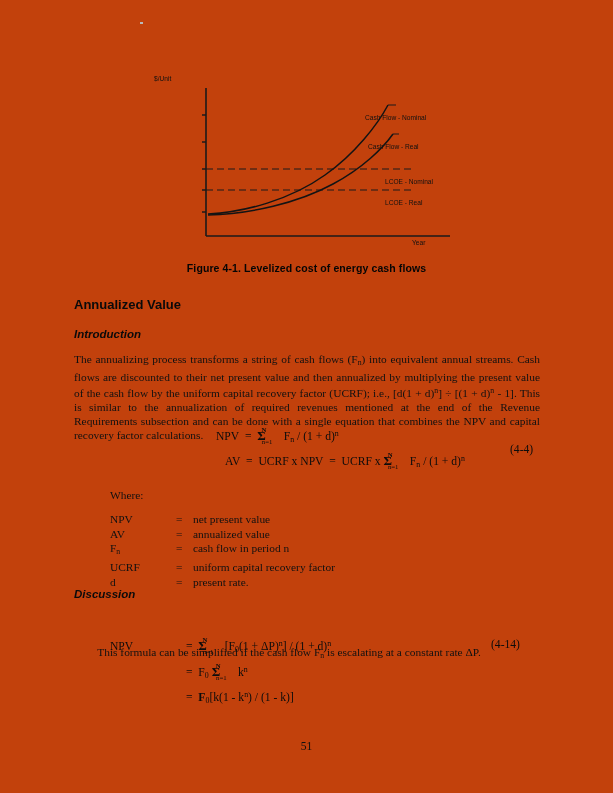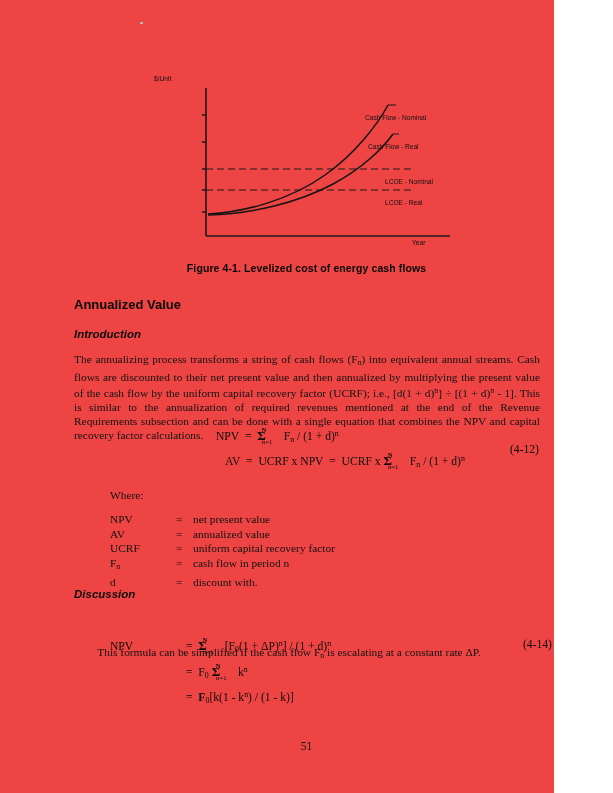--- a/index.html
+++ b/index.html
@@ -12,23 +12,23 @@
     height: 793px;
     position: relative;
     font-family: "Liberation Serif", serif;
     color: #000000;
     overflow: hidden;
   }
 
   .page {
     position: absolute;
     inset: 0;
-    width: 554px;
+    width: 613px;
     height: 793px;
-    background: #ef4444;
+    background: #c2410c;
   }
 
   
   .figure-block {
     position: absolute;
     left: 150px;
     top: 72px;
     width: 330px;
     height: 185px;
   }
@@ -139,21 +139,21 @@
     color: #111111;
   }
   .defs table { border-collapse: collapse; }
   .defs td { padding: 0; vertical-align: baseline; }
   .defs td.term { width: 66px; white-space: nowrap; }
   .defs td.eqs  { width: 17px; }
 
   #eq-414-line1 { left: 110px; top: 638px; }
   #eq-414-line2 { left: 110px; top: 664px; }
   #eq-414-line3 { left: 110px; top: 690px; }
-  #eq-414-number { left: 491px; top: 638px; margin-left: 32px; }
+  #eq-414-number { left: 491px; top: 638px; }
   .eq-lhs { display: inline-block; width: 76px; }
   .eq-lhs-blank { display: inline-block; width: 76px; }
 
   
   .page-number {
     position: absolute;
     left: 0;
     top: 740px;
     width: 613px;
     text-align: center;
@@ -223,51 +223,51 @@
   <div class="figure-caption">Figure 4-1.  Levelized cost of energy cash flows</div>
 
   <div class="h-section" id="annualized-value-heading">Annualized Value</div>
 
   <div class="h-sub" id="introduction-heading">Introduction</div>
 
   <div class="body-para" id="intro-para">The annualizing process transforms a string of cash flows (F<sub>n</sub>) into equivalent annual streams.  Cash flows are discounted to their net present value and then annualized by multiplying the present value of the cash flow by the uniform capital recovery factor (UCRF); i.e., [d(1 + d)<sup>n</sup>] ÷ [(1 + d)<sup>n</sup> - 1].  This is similar to the annualization of required revenues mentioned at the end of the Revenue Requirements subsection and can be done with a single equation that combines the NPV and capital recovery factor calculations.</div>
 
   <div class="eq-line" id="eq-413-line1">NPV&nbsp; = &nbsp;<span class="sigma">Σ<span class="sig-sup">N</span><span class="sig-sub">n=1</span></span><span class="sigma-pad"></span> F<sub>n</sub> / (1 + d)<sup>n</sup></div>
   <div class="eq-line" id="eq-413-line2">AV&nbsp; = &nbsp;UCRF x NPV&nbsp; = &nbsp;UCRF x <span class="sigma">Σ<span class="sig-sup">N</span><span class="sig-sub">n=1</span></span><span class="sigma-pad"></span> F<sub>n</sub> / (1 + d)<sup>n</sup></div>
-  <div class="eq-line" id="eq-413-number">(4-12)</div>
+  <div class="eq-line" id="eq-413-number">(4-4)</div>
 
   <div class="where-label">Where:</div>
 
   <div class="defs">
     <table>
       <tbody id="defs-body">
           <tr>
             <td class="term">NPV</td>
             <td class="eqs">=</td>
             <td class="mean">net present value</td>
           </tr>
           <tr>
             <td class="term">AV</td>
             <td class="eqs">=</td>
             <td class="mean">annualized value</td>
           </tr>
           <tr>
+            <td class="term">F<sub>n</sub></td>
+            <td class="eqs">=</td>
+            <td class="mean">cash flow in period n</td>
+          </tr>
+          <tr>
             <td class="term">UCRF</td>
             <td class="eqs">=</td>
             <td class="mean">uniform capital recovery factor</td>
           </tr>
           <tr>
-            <td class="term">F<sub>n</sub></td>
-            <td class="eqs">=</td>
-            <td class="mean">cash flow in period n</td>
-          </tr>
-          <tr>
             <td class="term">d</td>
             <td class="eqs">=</td>
-            <td class="mean">discount with.</td>
+            <td class="mean">present rate.</td>
           </tr>
         </tbody>
     </table>
   </div>
 
   <div class="h-sub" id="discussion-heading">Discussion</div>
 
   <div class="body-para" id="discussion-para">This formula can be simplified if the cash flow F<sub>n</sub> is escalating at a constant rate ΔP.</div>
 
   <div class="eq-line" id="eq-414-line1"><span class="eq-lhs">NPV</span>= &nbsp;<span class="sigma">Σ<span class="sig-sup">N</span><span class="sig-sub">n=1</span></span><span class="sigma-pad"></span> [F<sub>0</sub>(1 + ΔP)<sup>n</sup>] / (1 + d)<sup>n</sup></div>

